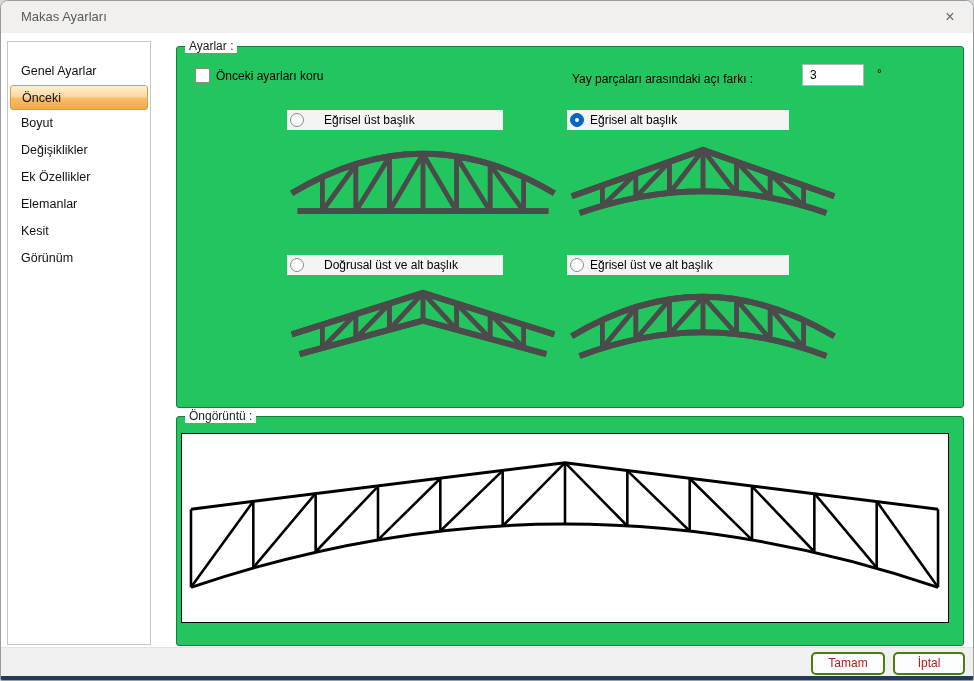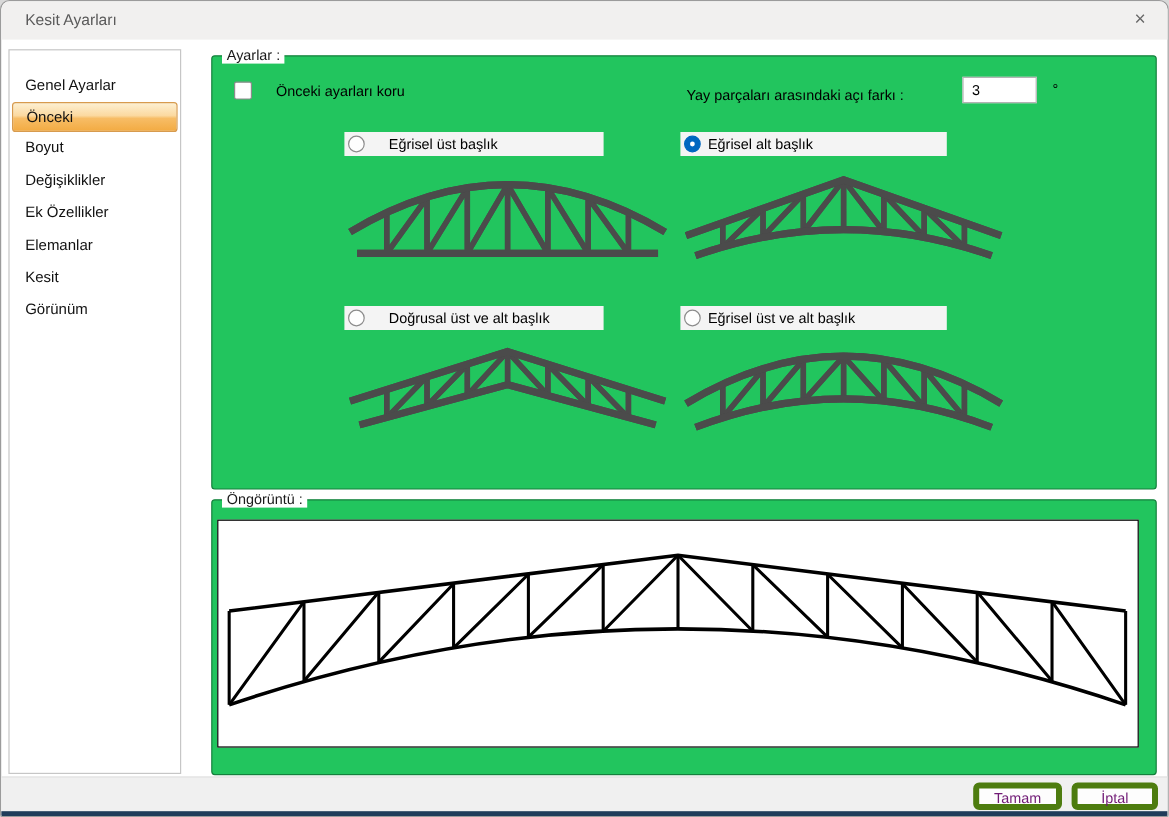--- a/index.html
+++ b/index.html
@@ -17,21 +17,21 @@
   .side-item.selected{margin:0 2px;padding-left:11px;border:1px solid #d79b4e;border-radius:3px;
       background:linear-gradient(180deg,#fdf0d2 0%,#fbd9a0 45%,#f7bd66 55%,#f3ab43 100%);
       height:25px;line-height:25px;box-sizing:border-box;}
   
   .groupbox{position:absolute;border:1px solid #15803d;border-radius:3px;background:#22c55e;}
   .groupbox .gb-label{position:absolute;top:-8px;left:8px;background:#fff;padding:0 4px;
                       font-size:12px;color:#1a1a1a;}
   .gb-settings{left:175px;top:45px;width:786px;height:360px;}
   .gb-preview{left:175px;top:415px;width:786px;height:228px;}
   
-  .chk-row{position:absolute;left:18px;top:21px;display:flex;align-items:center;gap:20px;cursor:pointer;justify-content:flex-end;}
+  .chk-row{position:absolute;left:18px;top:21px;display:flex;align-items:center;gap:6px;cursor:pointer;justify-content:flex-end;}
   .checkbox{width:13px;height:13px;background:#fefefe;border:1px solid #8c8c8c;border-radius:2px;}
   .lbl{font-size:12px;color:#000;}
   .angle-label{position:absolute;left:395px;top:25px;}
   .angle-input{position:absolute;left:625px;top:17px;width:62px;height:22px;border:1px solid #b3b3b3;
                font-family:"Liberation Sans",sans-serif;font-size:12px;padding:0 0 0 7px;box-sizing:border-box;color:#000;}
   .degree{position:absolute;left:700px;top:20px;font-size:12px;color:#000;}
   
   .opt{position:absolute;}
   .opt1{left:110px;top:63px;} .opt2{left:390px;top:63px;}
   .opt3{left:110px;top:208px;} .opt4{left:390px;top:208px;}
@@ -52,32 +52,32 @@
   .ci{stroke:#a8a8a8;stroke-width:3;fill:none;}
   
   .preview-canvas{position:absolute;left:4px;top:16px;width:768px;height:190px;border:1px solid #000;
                   background:#fff;box-sizing:border-box;}
   .preview-svg{display:block;width:100%;height:100%;}
   .pv{stroke:#000;stroke-width:2.6;fill:none;}
   
   .footer{position:absolute;left:0;right:0;top:646px;height:31px;background:#f0f0f0;
           border-top:1px solid #e2e2e2;display:flex;justify-content:flex-end;align-items:center;
           gap:8px;padding-right:8px;box-sizing:border-box;}
-  .btn{min-width:72px;height:23px;background:#fdfdfd;border:5px solid #4d7c0f;border-radius:5px;
-       font-family:"Liberation Sans",sans-serif;font-size:12px;color:#701a75;cursor:pointer;}
+  .btn{min-width:72px;height:23px;background:#fdfdfd;border:2px solid #4d7c0f;border-radius:5px;
+       font-family:"Liberation Sans",sans-serif;font-size:12px;color:#b91c1c;cursor:pointer;}
   .btn-ok{min-width:74px;}
   .bottom-edge{position:absolute;left:0;right:0;bottom:0;height:4px;background:#203c5a;}
 </style>
 </head>
 <body>
 
 <div class="window">
 
   <div class="titlebar">
-    <span class="title">Kesit Ayarları</span>
+    <span class="title">Makas Ayarları</span>
     <span class="close-btn">×</span>
   </div>
 
   <div class="sidebar">
     <div class="side-item">Genel Ayarlar</div>
     <div class="side-item selected">Önceki</div>
     <div class="side-item">Boyut</div>
     <div class="side-item">Değişiklikler</div>
     <div class="side-item">Ek Özellikler</div>
     <div class="side-item">Elemanlar</div>

